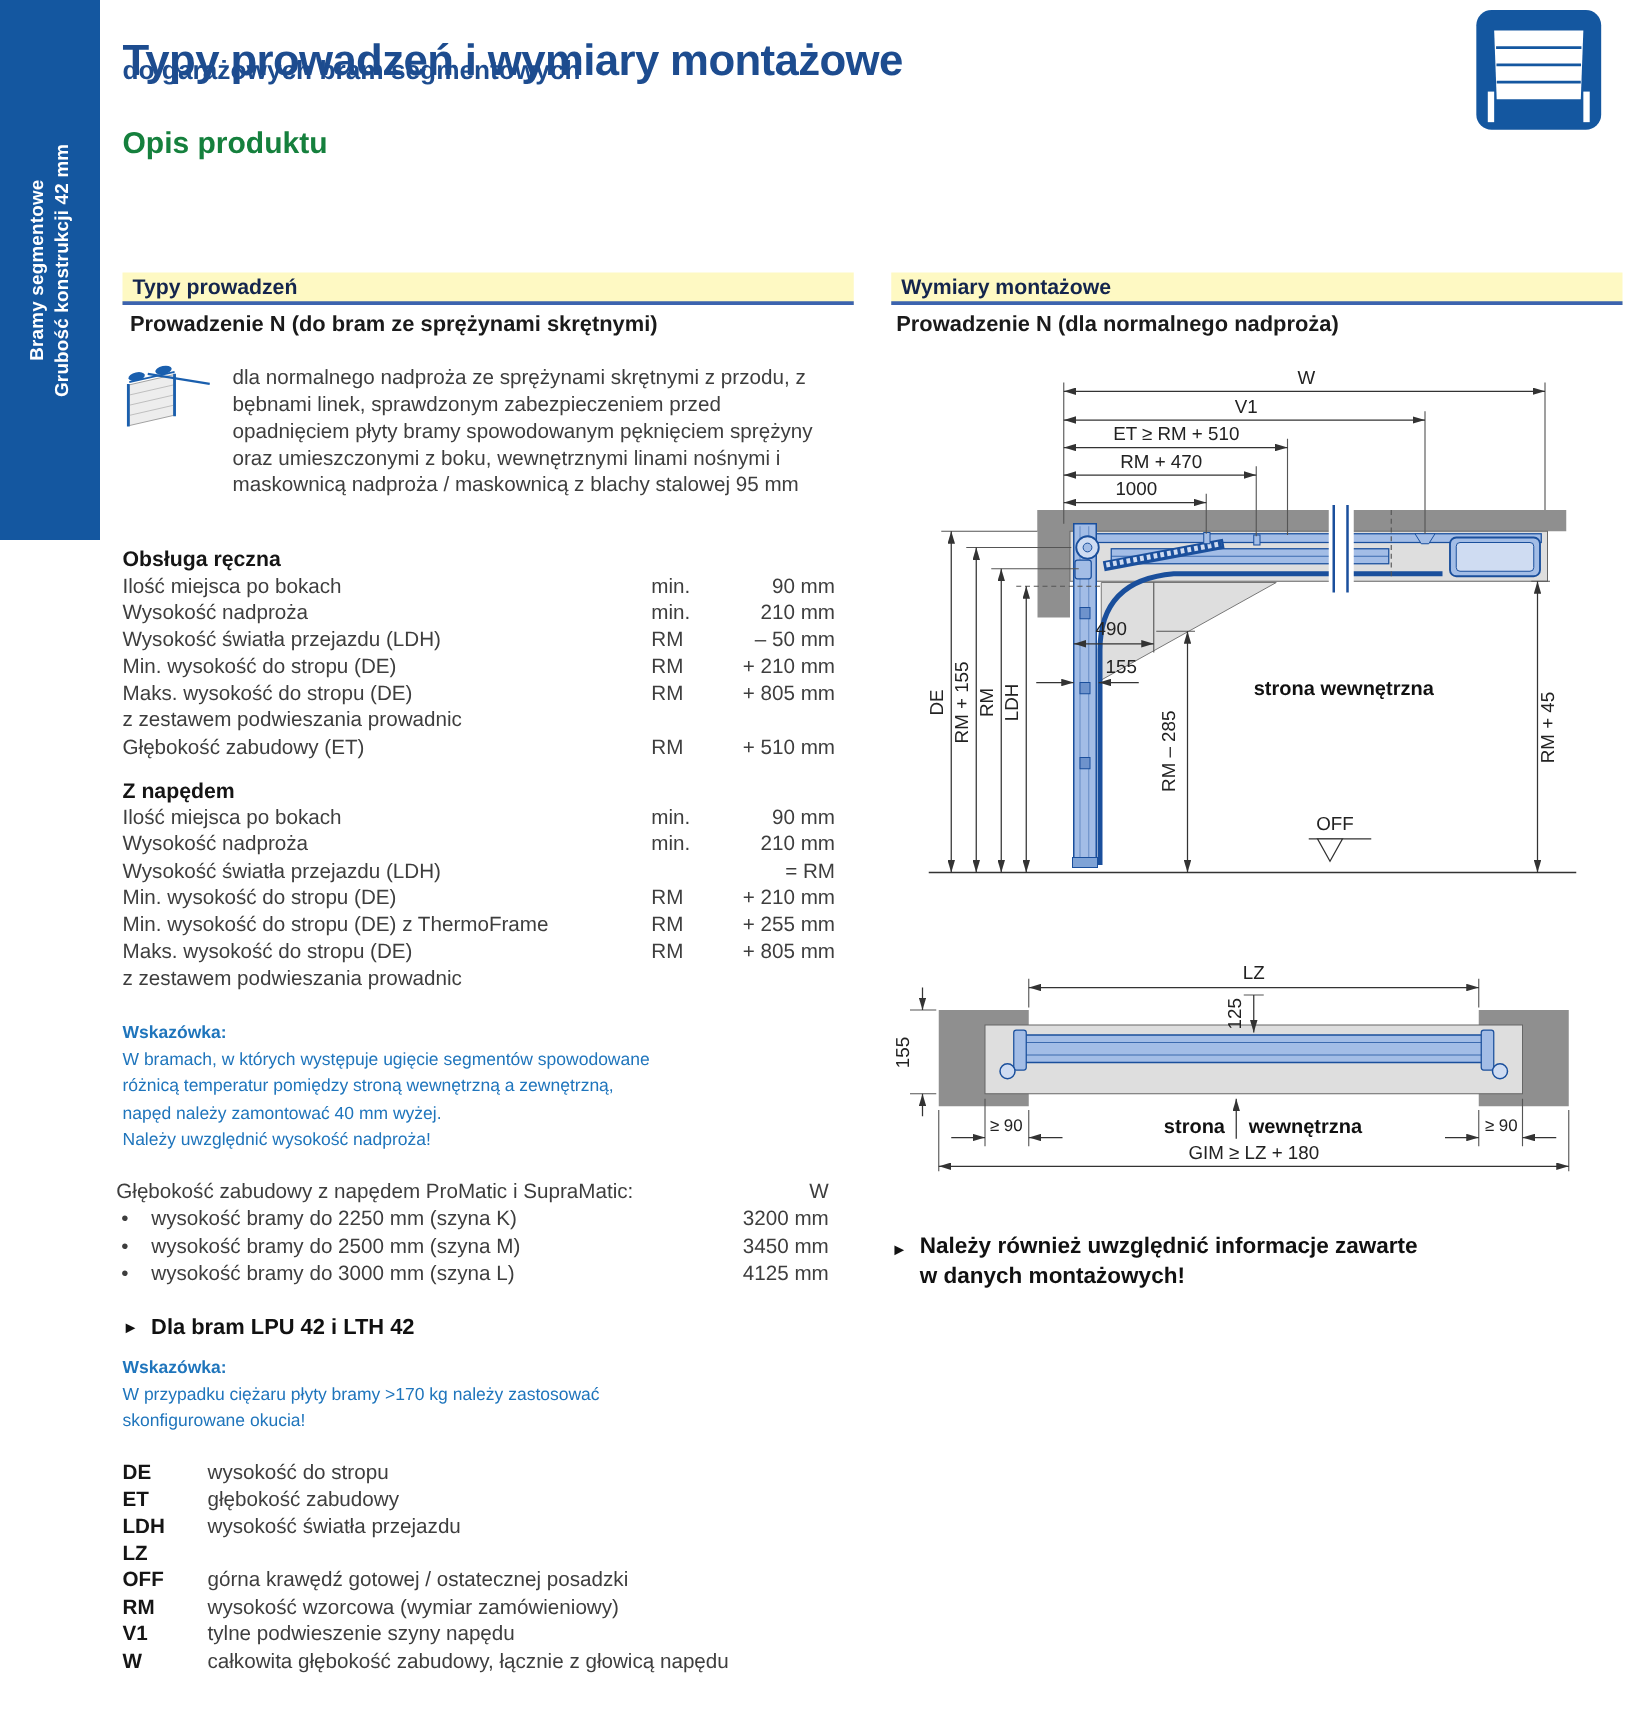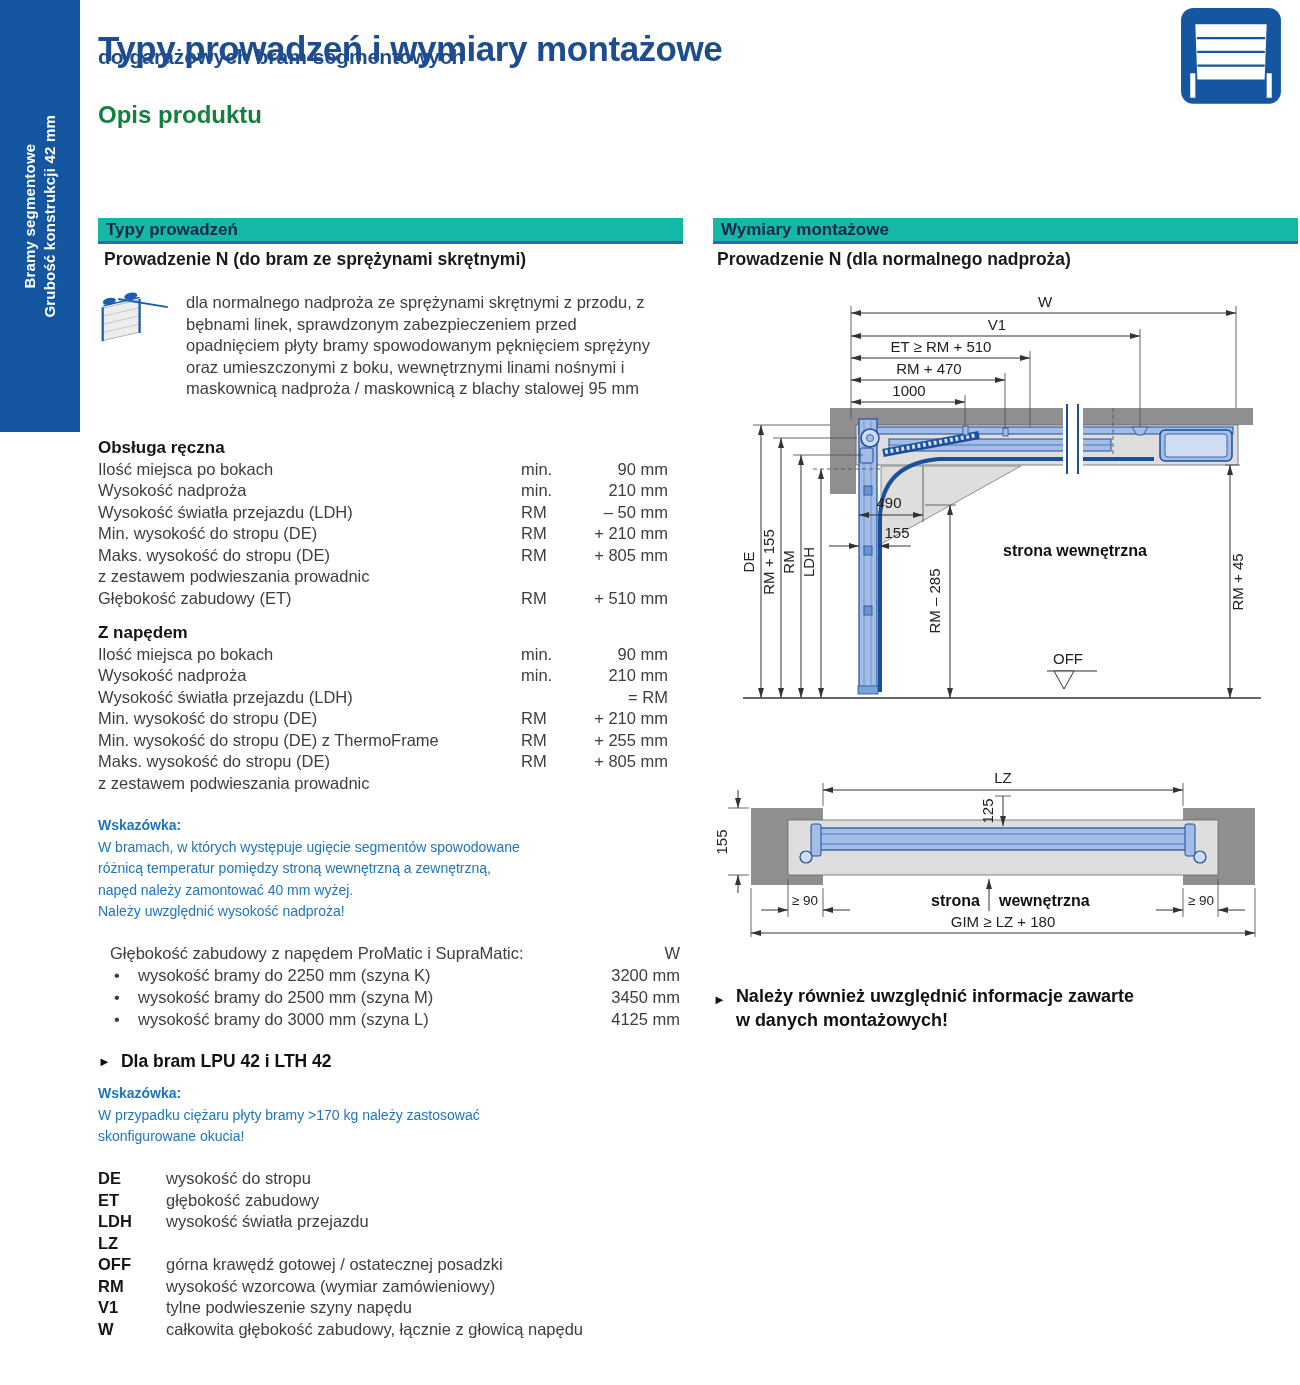--- a/index.html
+++ b/index.html
@@ -12,40 +12,40 @@
   .sidebar-text{writing-mode:vertical-rl;transform:rotate(180deg);color:#fff;font-weight:bold;
                 font-size:15px;line-height:20px;text-align:center;letter-spacing:.2px;}
 
   
   .m-title{position:absolute;left:98px;top:6px;font-size:35px;font-weight:bold;color:#1d4c8f;letter-spacing:-.5px;}
   .m-sub{position:absolute;left:98px;top:45px;font-size:21px;font-weight:bold;color:#1d4c8f;}
   .m-opis{position:absolute;left:98px;top:101px;font-size:24px;font-weight:bold;color:#15803d;}
   .door-badge{position:absolute;left:1178px;top:6px;width:106px;height:106px;}
 
   
-  .colhead{position:absolute;height:23px;background:#14b8a6;border-bottom:3px solid #3c63ae;
+  .colhead{position:absolute;height:23px;background:#fef9c3;border-bottom:3px solid #3c63ae;
            color:#14254d;font-size:17px;font-weight:bold;padding-left:8px;display:flex;align-items:center;}
   .subhead{position:absolute;font-size:17.5px;font-weight:bold;color:#1a1a1a;}
 
   
   .intro-icon{position:absolute;left:96px;top:290px;width:74px;height:60px;}
   .intro-text{position:absolute;left:186px;top:292px;width:470px;font-size:16.5px;color:#3e3e3e;line-height:21.5px;}
 
   
   .tblock{position:absolute;left:98px;width:570px;font-size:16.5px;color:#3e3e3e;line-height:21.5px;}
   .tblock .ttl{font-weight:bold;color:#151515;font-size:17px;}
   .trow{display:flex;}
   .tl{flex:1;}
   .tm{width:52px;}
   .tv{width:95px;text-align:right;}
 
   .hint{position:absolute;left:98px;width:585px;font-size:14px;line-height:21.5px;color:#1f75bc;}
   .hint .ttl{font-weight:bold;}
 
-  .depth{position:absolute;left:110px;top:942px;width:570px;font-size:16.5px;color:#3e3e3e;line-height:22px;}
+  .depth{position:absolute;left:93px;top:942px;width:570px;font-size:16.5px;color:#3e3e3e;line-height:22px;}
   .drow{display:flex;}
   .dlabel{flex:1;}
   .dval{width:95px;text-align:right;}
   .bul{width:24px;padding-left:4px;}
 
   .doors{position:absolute;left:98px;top:1051px;font-size:17.5px;font-weight:bold;color:#111;display:flex;gap:10px;}
   .arrow-glyph{font-size:13px;padding-top:3px;}
 
   .legend{position:absolute;left:98px;top:1168px;width:585px;font-size:16.5px;color:#3e3e3e;line-height:21.5px;}
   .lrow{display:flex;}

